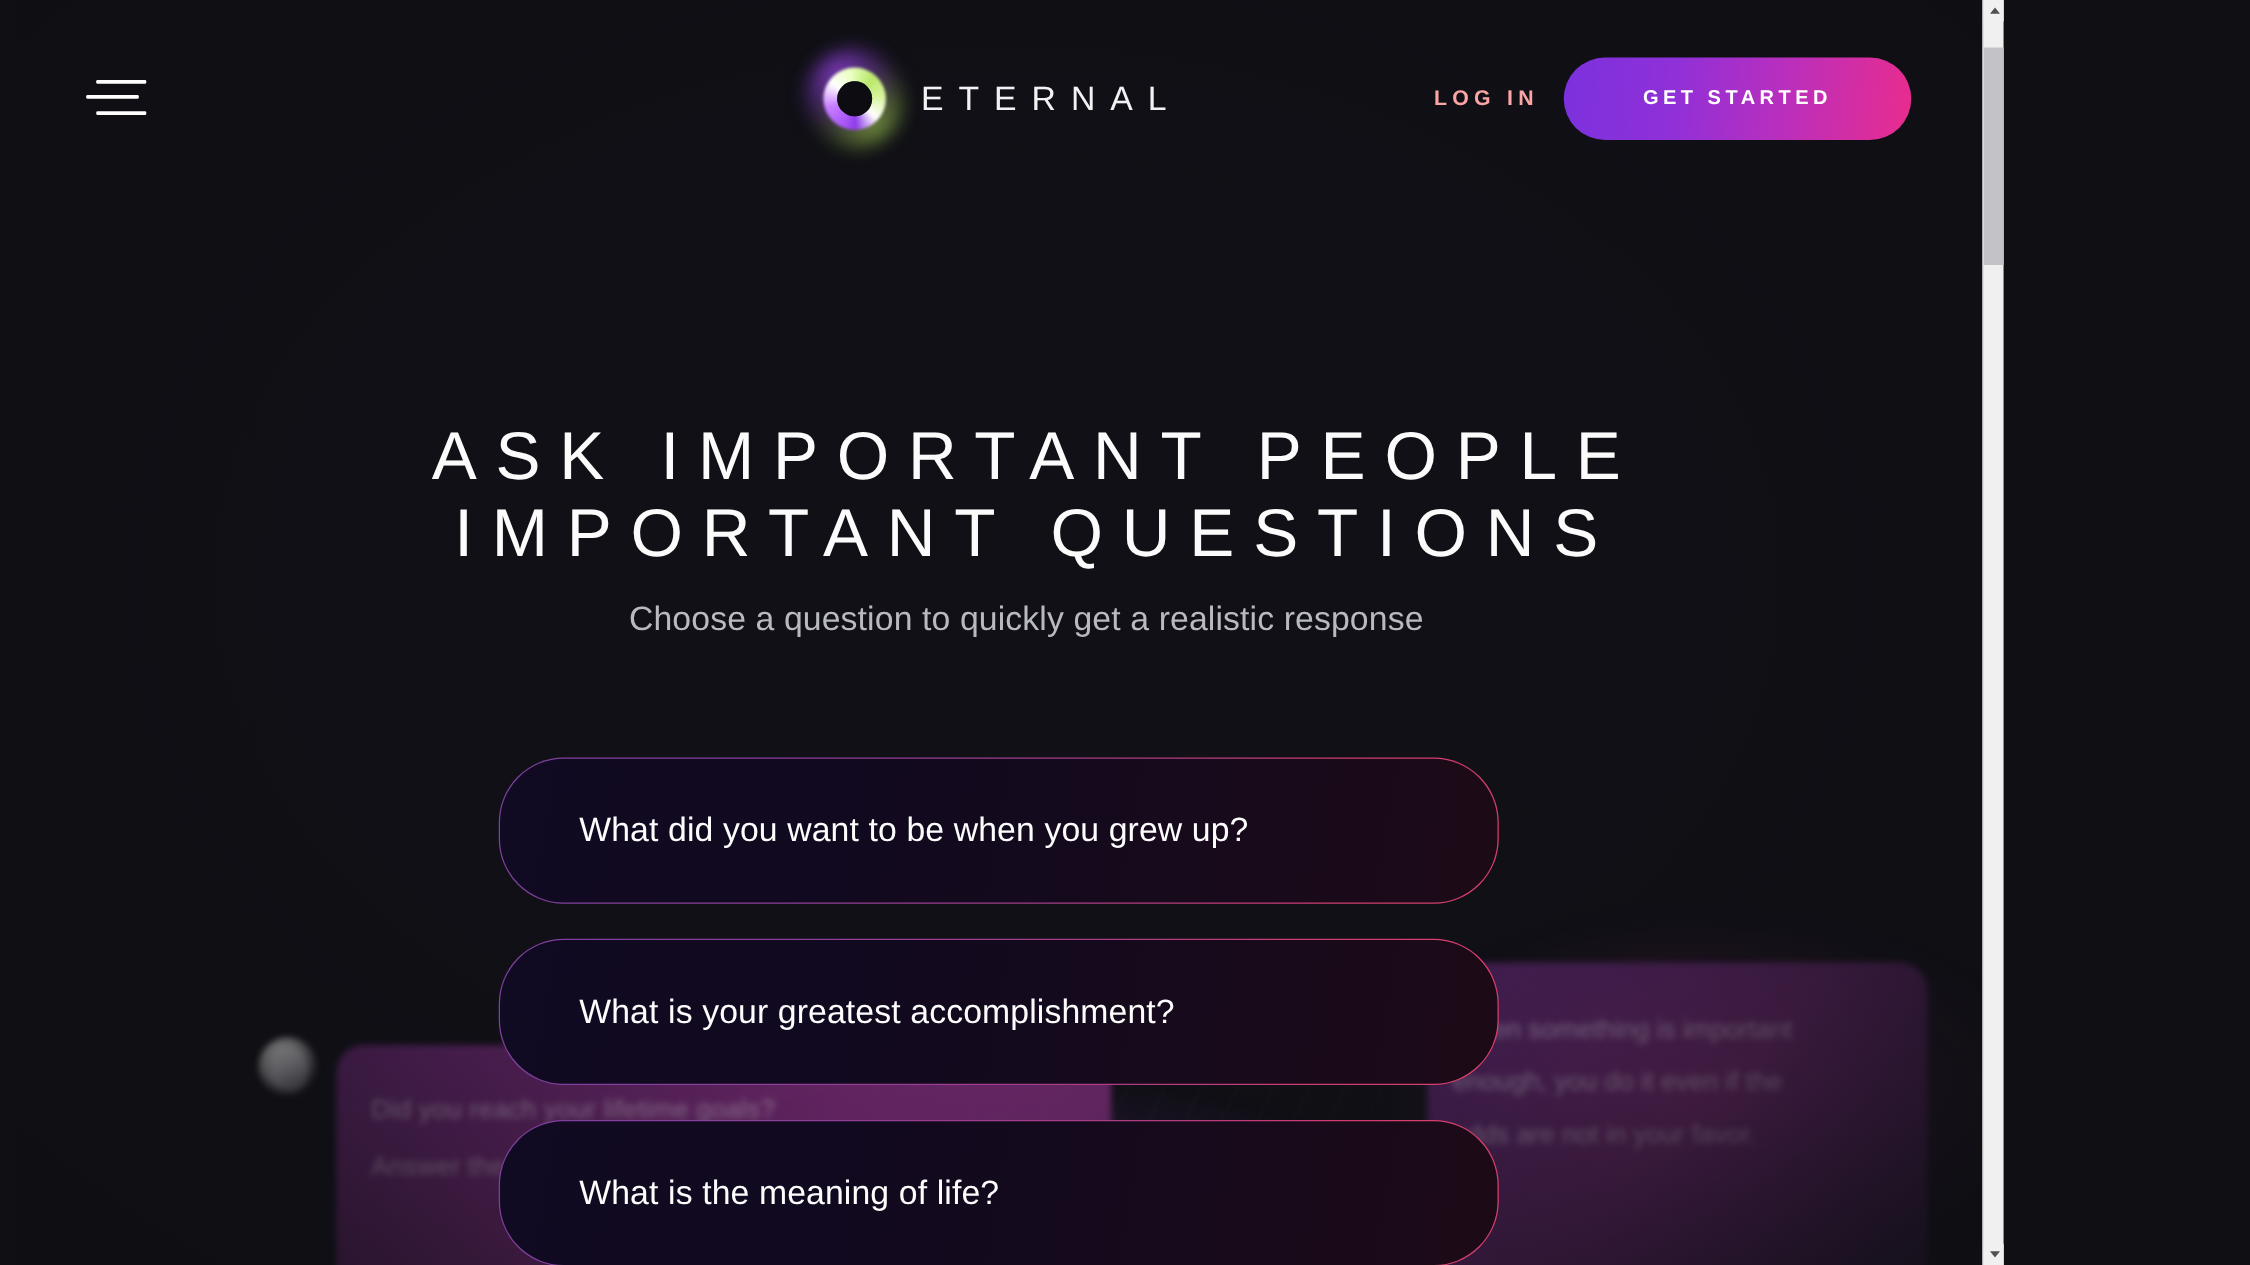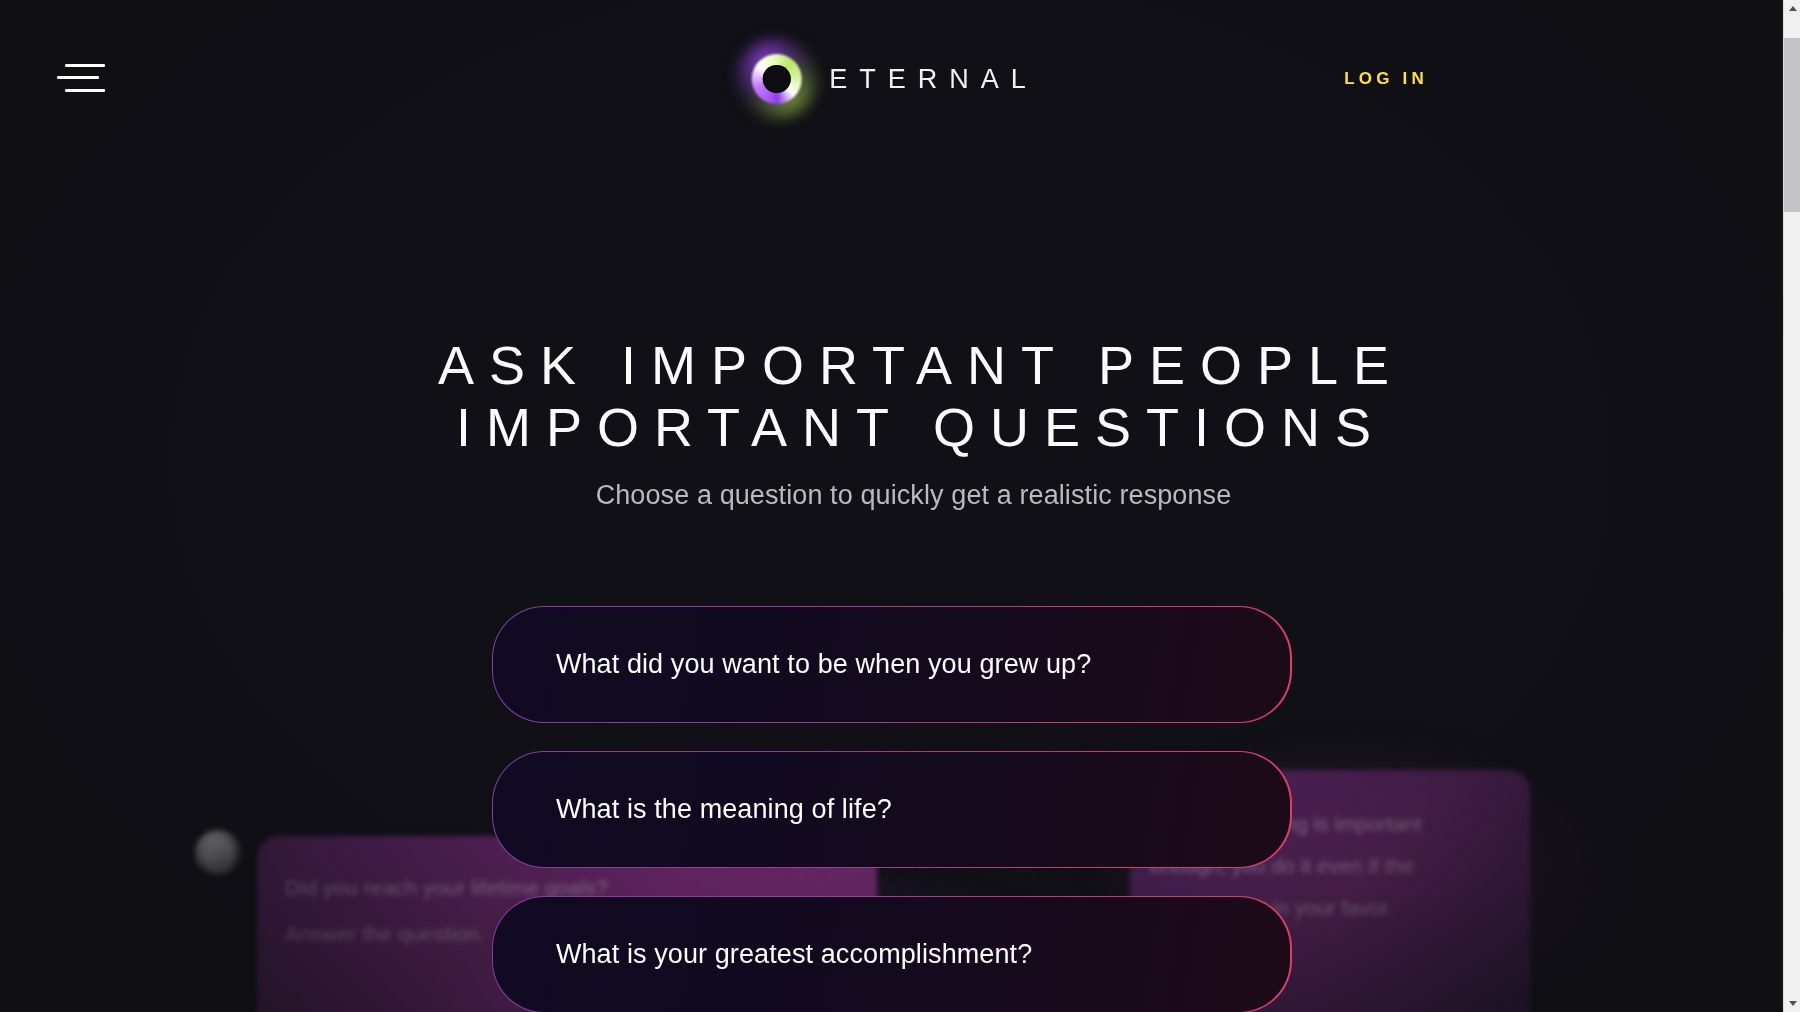--- a/index.html
+++ b/index.html
@@ -6,23 +6,24 @@
   html, body {
     width:1800px; height:1012px;
     background:#0f0f14;
     overflow:hidden;
     font-family:"Liberation Sans", sans-serif;
   }
 
   
   #viewport {
     position:relative;
-    width:1800px; height:1012px;
+    width:1591px; height:1012px;
     background:#101016;
     overflow:hidden;
+    margin-left:12px;
   }
   #page {
     position:absolute; inset:0 17px 0 0;
     background:#101016;
     overflow:hidden;
   }
 
   
   .bg-layer { position:absolute; pointer-events:none; }
 
@@ -135,21 +136,21 @@
     background:#0d0d12;
     box-shadow:0 0 7px 3px rgba(13,13,18,.95) inset;
   }
   .brand-name {
     color:#f2f2f4; font-size:27px; font-weight:400;
     letter-spacing:12px; line-height:1;
   }
 
   .login-link {
     position:absolute; right:355px; top:79px; transform:translateY(-50%);
-    color:#fde047; font-size:17px; font-weight:700; letter-spacing:4.2px;
+    color:#fca5a5; font-size:17px; font-weight:700; letter-spacing:4.2px;
     text-decoration:none; cursor:pointer; background:none; border:none;
     font-family:"Liberation Sans", sans-serif;
   }
   .cta-btn {
     position:absolute; right:57px; top:79px; transform:translateY(-50%);
     width:278px; height:66px; border:none; border-radius:33px; cursor:pointer;
     background:linear-gradient(95deg, #7b31dd 0%, #9030d8 32%, #b82fbe 62%, #e92c8e 100%);
     color:#fff; font-size:16px; font-weight:700; letter-spacing:3.6px;
     font-family:"Liberation Sans", sans-serif;
     display:flex; align-items:center; justify-content:center;
@@ -253,44 +254,45 @@
         <span class="logo-ring">
           <span class="halo"></span>
           <span class="ring"></span>
           <span class="ring-hole"></span>
         </span>
         <span class="brand-name">ETERNAL</span>
       </div>
 
       <button class="login-link">LOG IN</button>
 
+      <button class="cta-btn">GET STARTED</button>
     </header>
 
     <div class="hero">
       <h1 class="headline">
         <span>ASK IMPORTANT PEOPLE</span>
         <span class="l2">IMPORTANT QUESTIONS</span>
       </h1>
       <p class="subhead">Choose a question to quickly get a realistic response</p>
     </div>
 
     <div class="cards">
       <button class="qcard">
         <span class="face">
           <span class="qtext">What did you want to be when you grew up?</span>
         </span>
       </button>
       <button class="qcard">
         <span class="face">
-          <span class="qtext">What is the meaning of life?</span>
+          <span class="qtext">What is your greatest accomplishment?</span>
         </span>
       </button>
       <button class="qcard">
         <span class="face">
-          <span class="qtext">What is your greatest accomplishment?</span>
+          <span class="qtext">What is the meaning of life?</span>
         </span>
       </button>
     </div>
 
   </div>
 
   <div class="scrollbar">
     <div class="sb-arrow up">
         <i></i>
       </div>

